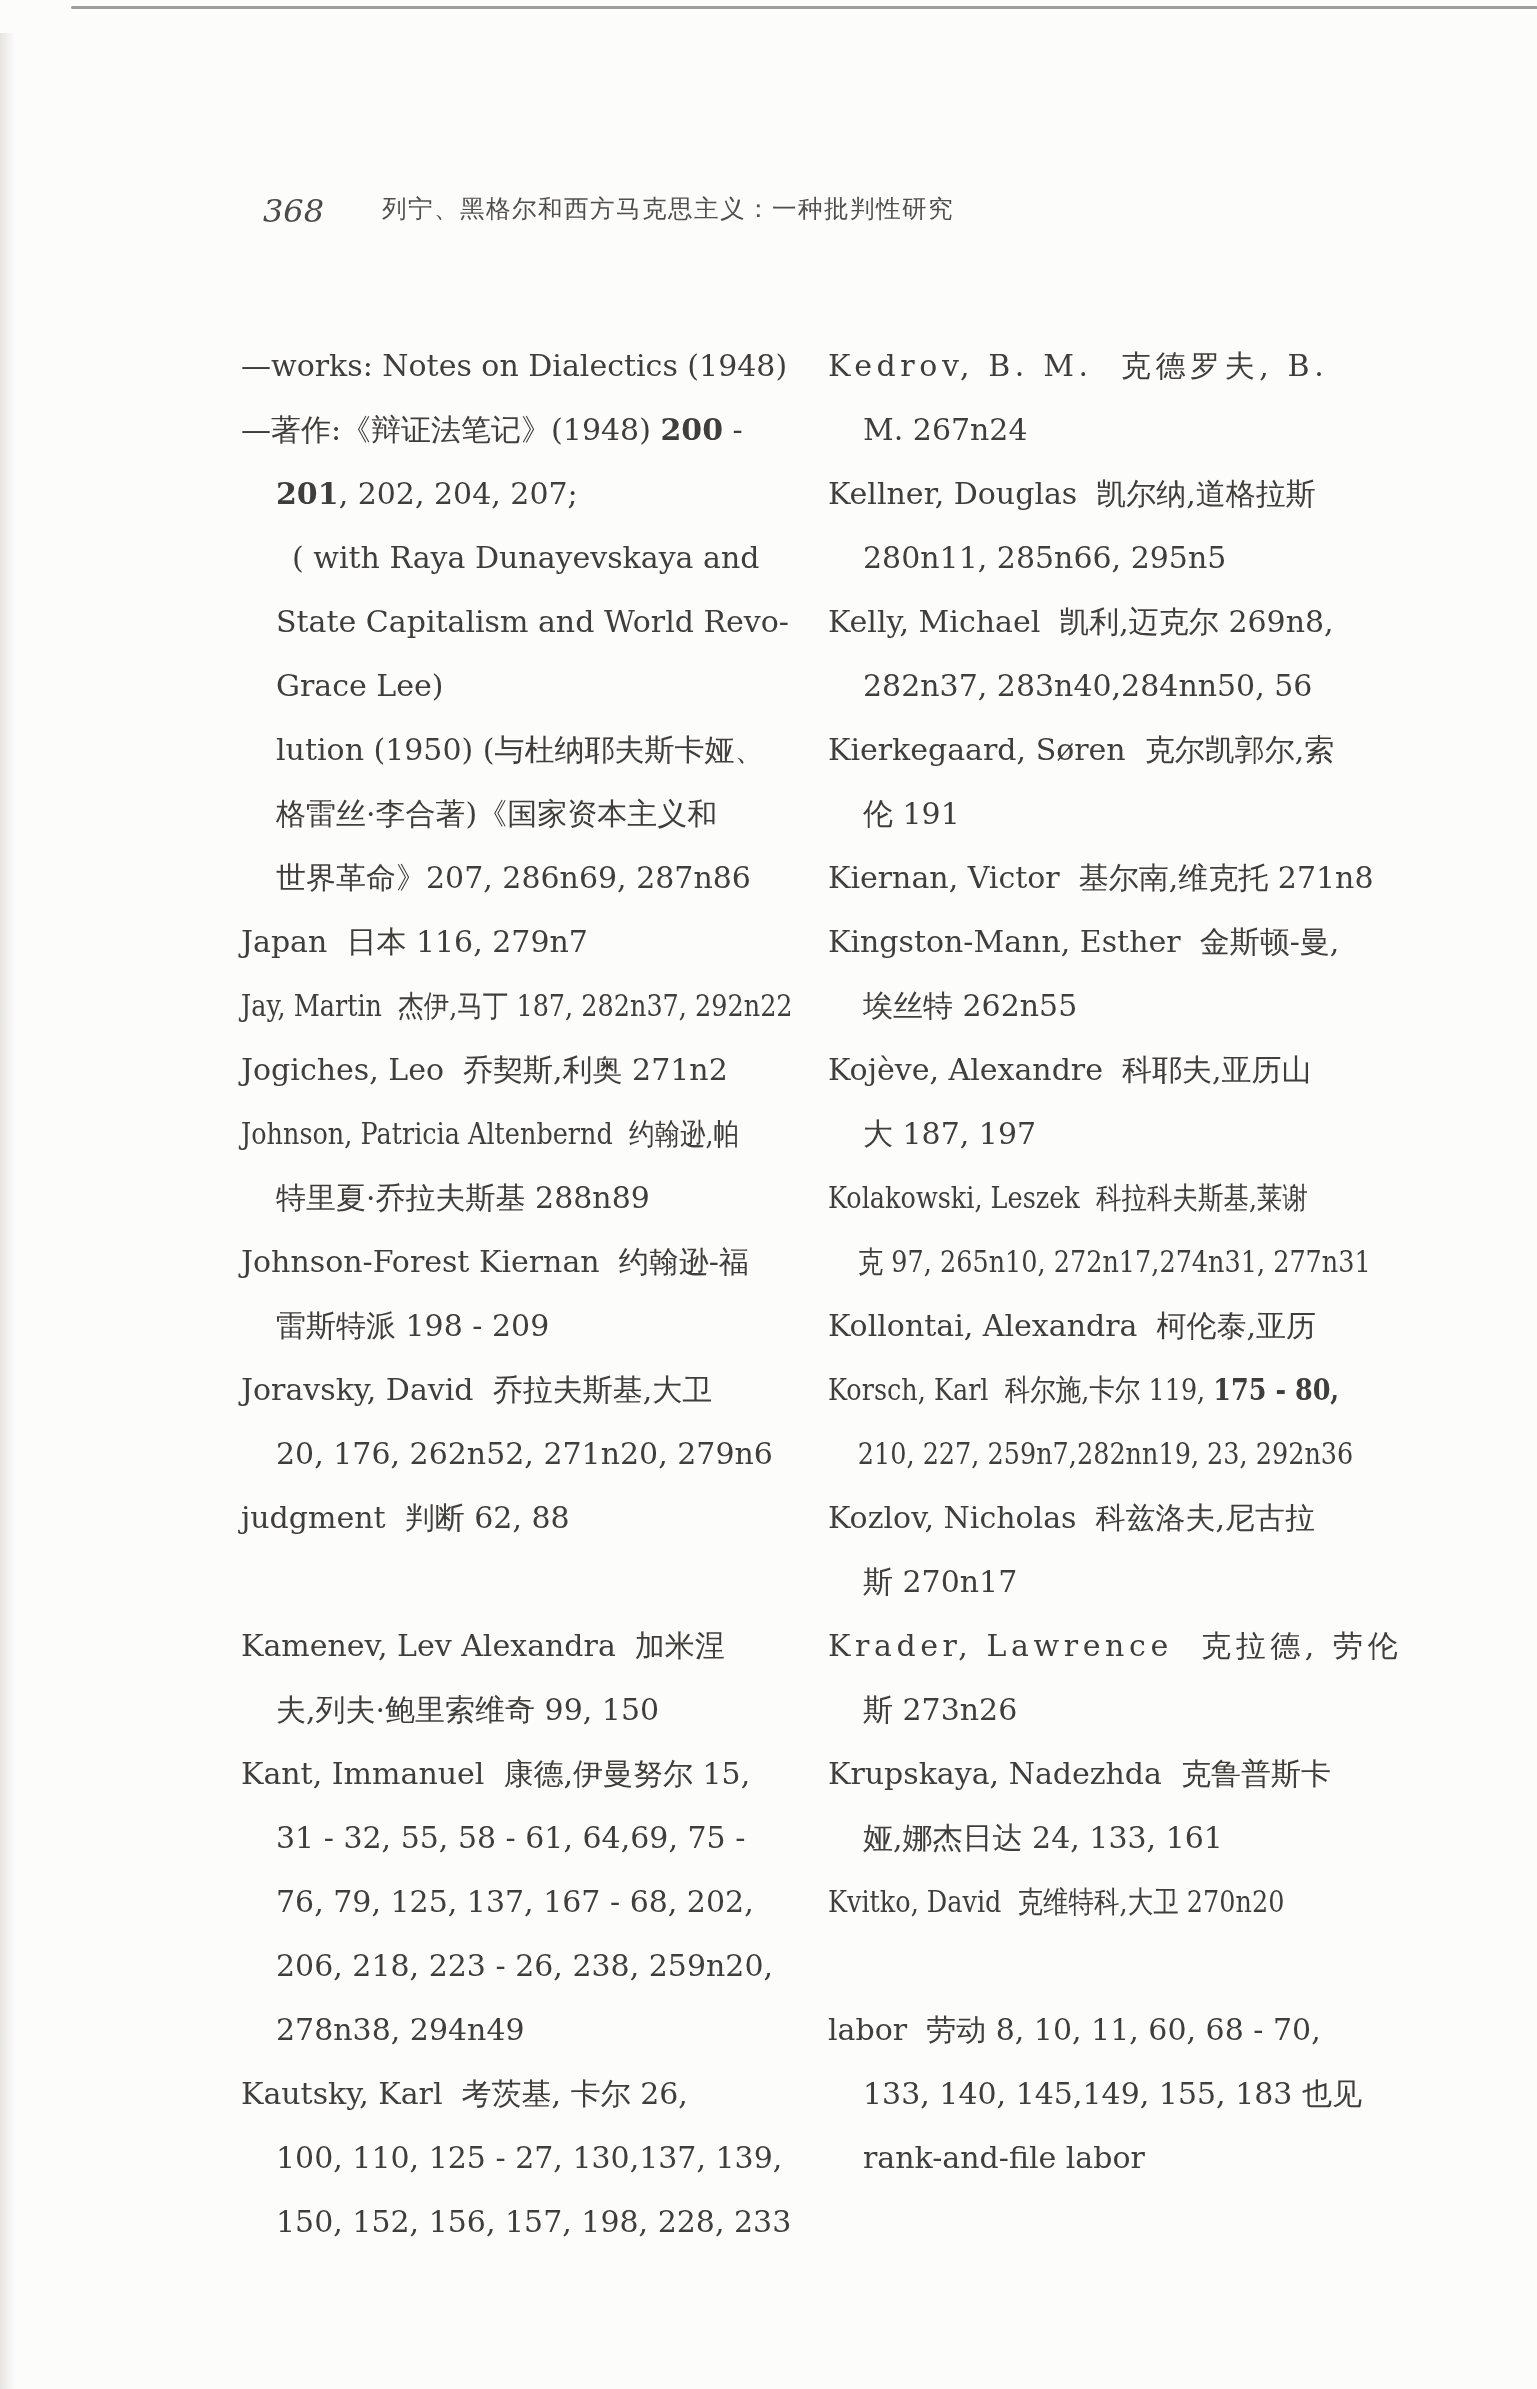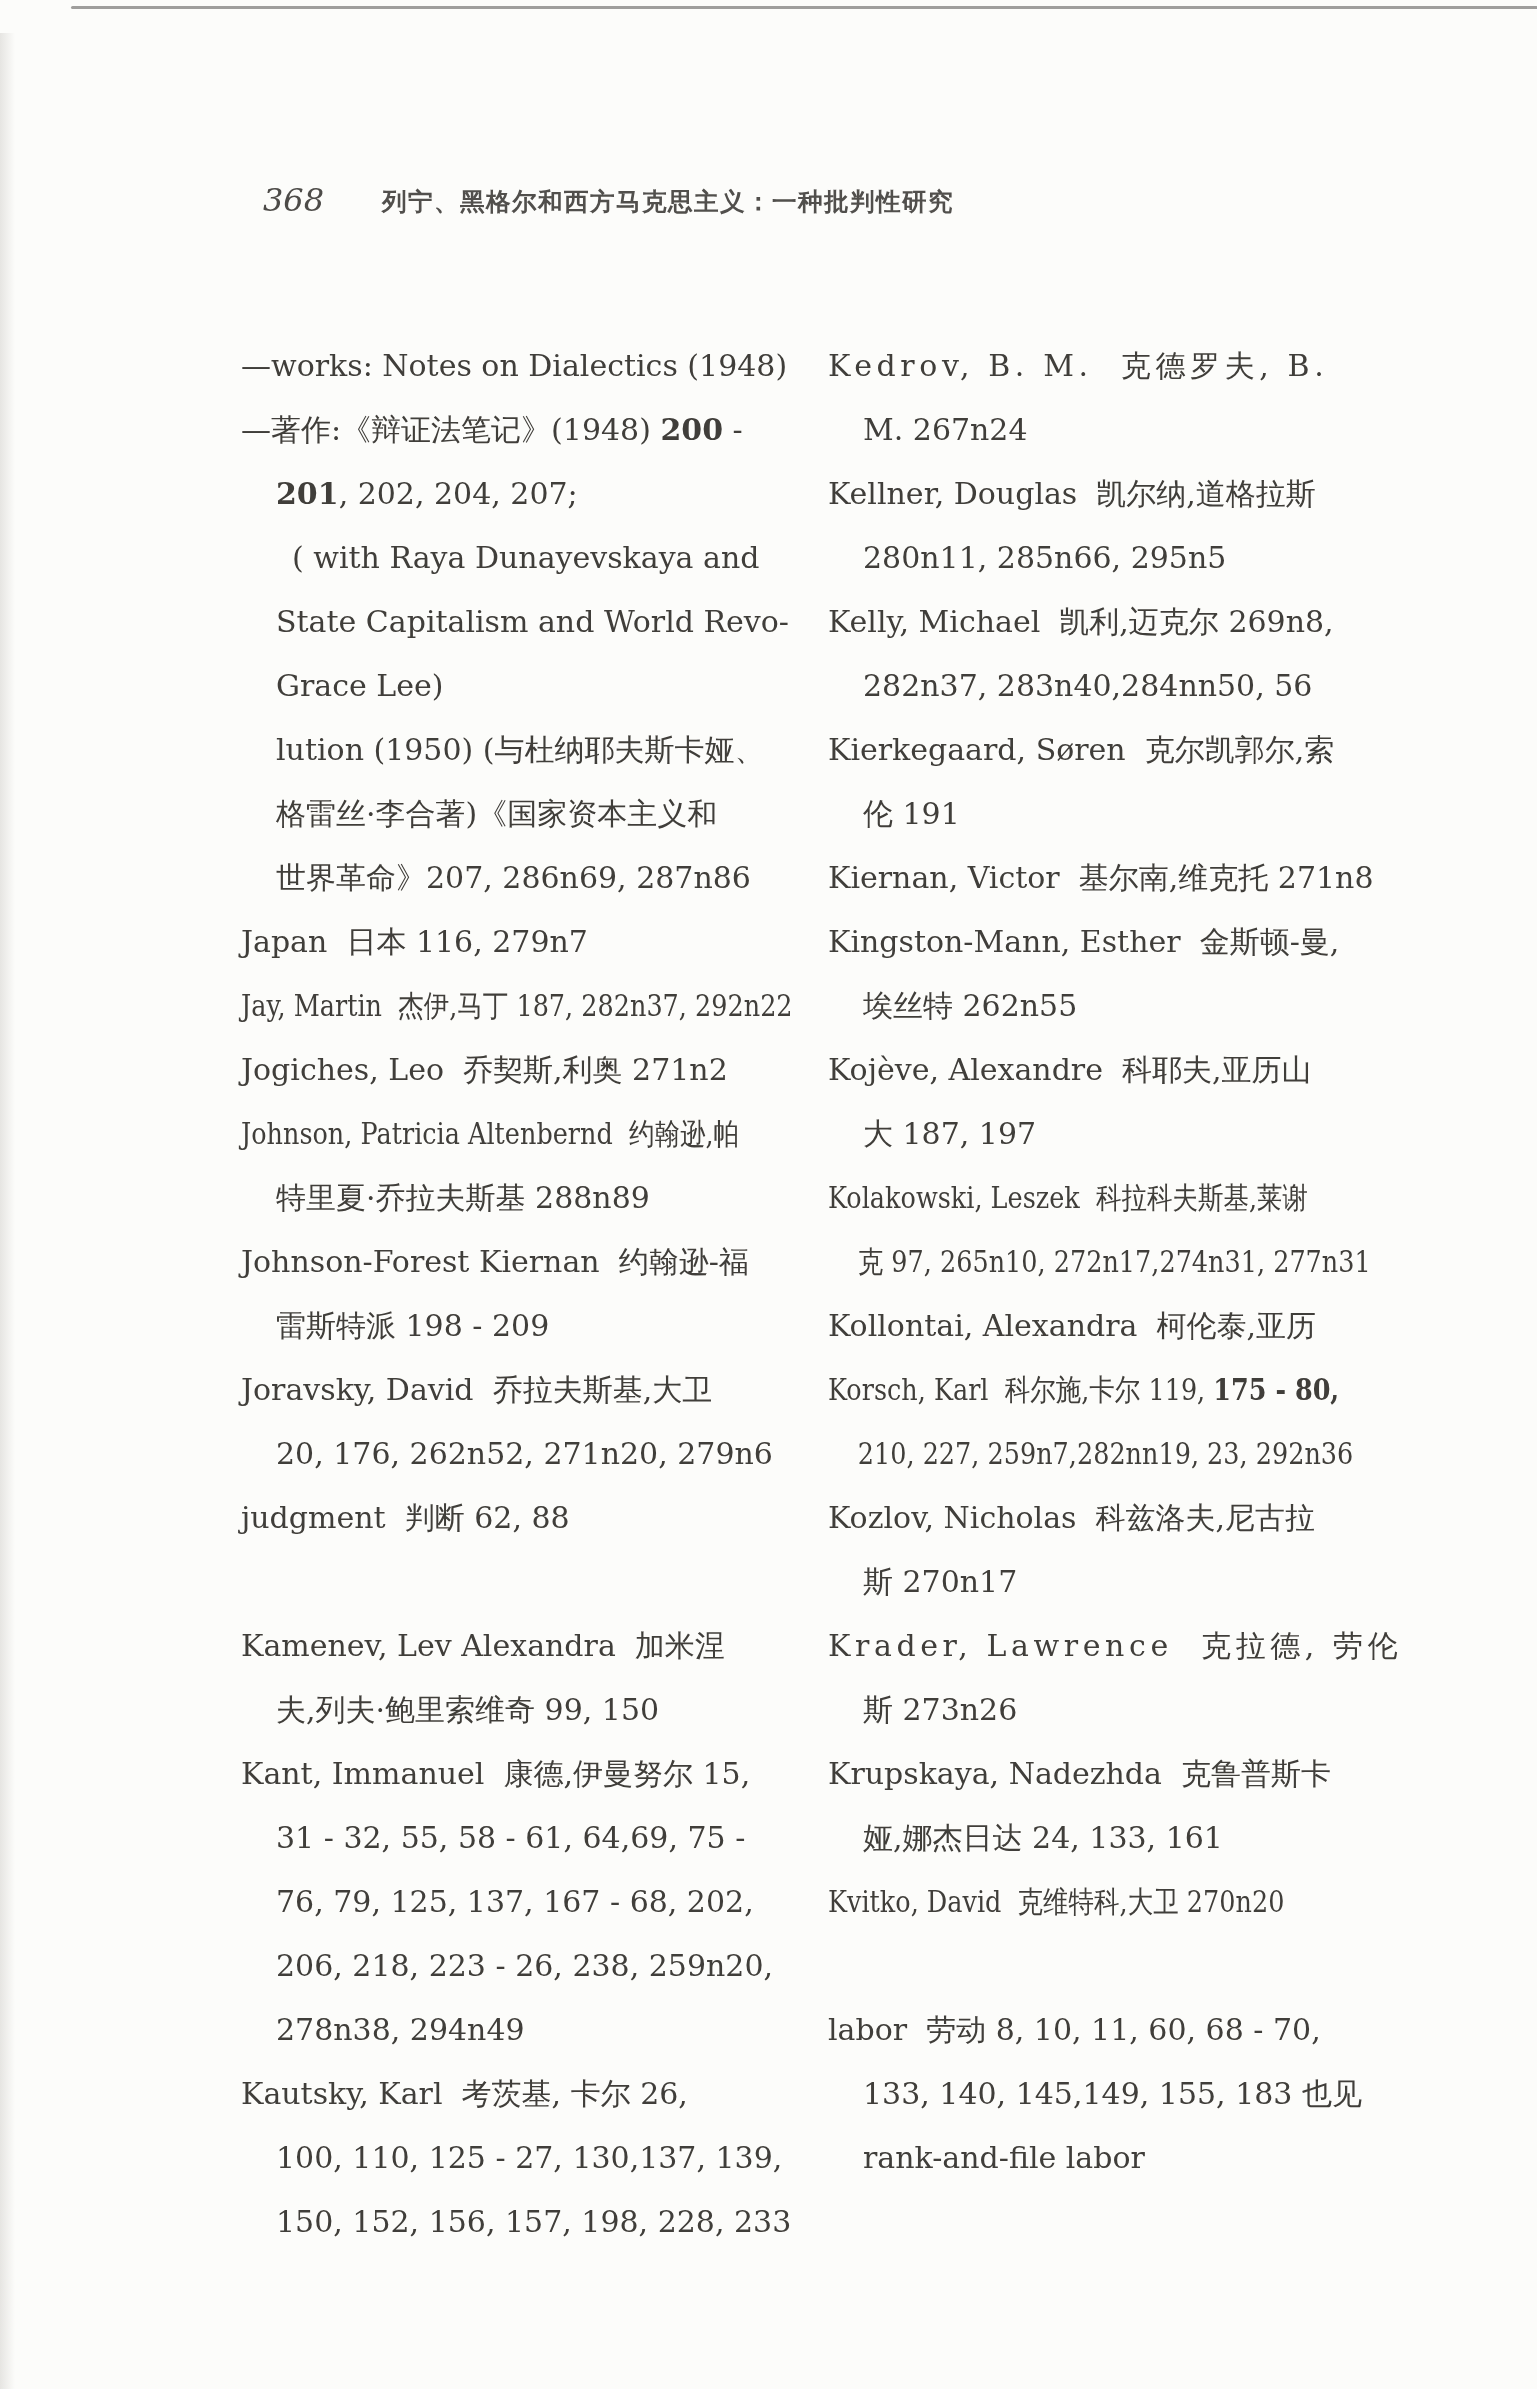--- a/index.html
+++ b/index.html
@@ -32,37 +32,35 @@
   }
   .edge-left {
     position: absolute;
     top: 33px; left: 0; bottom: 0;
     width: 14.6px;
     background: linear-gradient(to right, #e6e5e2, #fcfcfa);
   }
   
   .running-header {
     position: absolute;
-    top: 184px; left: 263px;
+    top: 195px; left: 263px;
     display: flex;
-    align-items: flex-end;
     color: #4d4b48;
   }
   .pagenum {
     font-style: italic;
     font-size: 32px;
     line-height: 1;
   }
   .htitle {
     margin-left: 58px;
     font-size: 24.6px;
     letter-spacing: 1.4px;
     line-height: 1.15;
     color: #514f4c;
-    font-weight: bold;
   }
   
   .col {
     position: absolute;
     top: 334px;
     color: #403e3a;
   }
   .col-left  { left: 241px; width: 540px; }
   .col-right { left: 828px; width: 593px; }
   .line {

